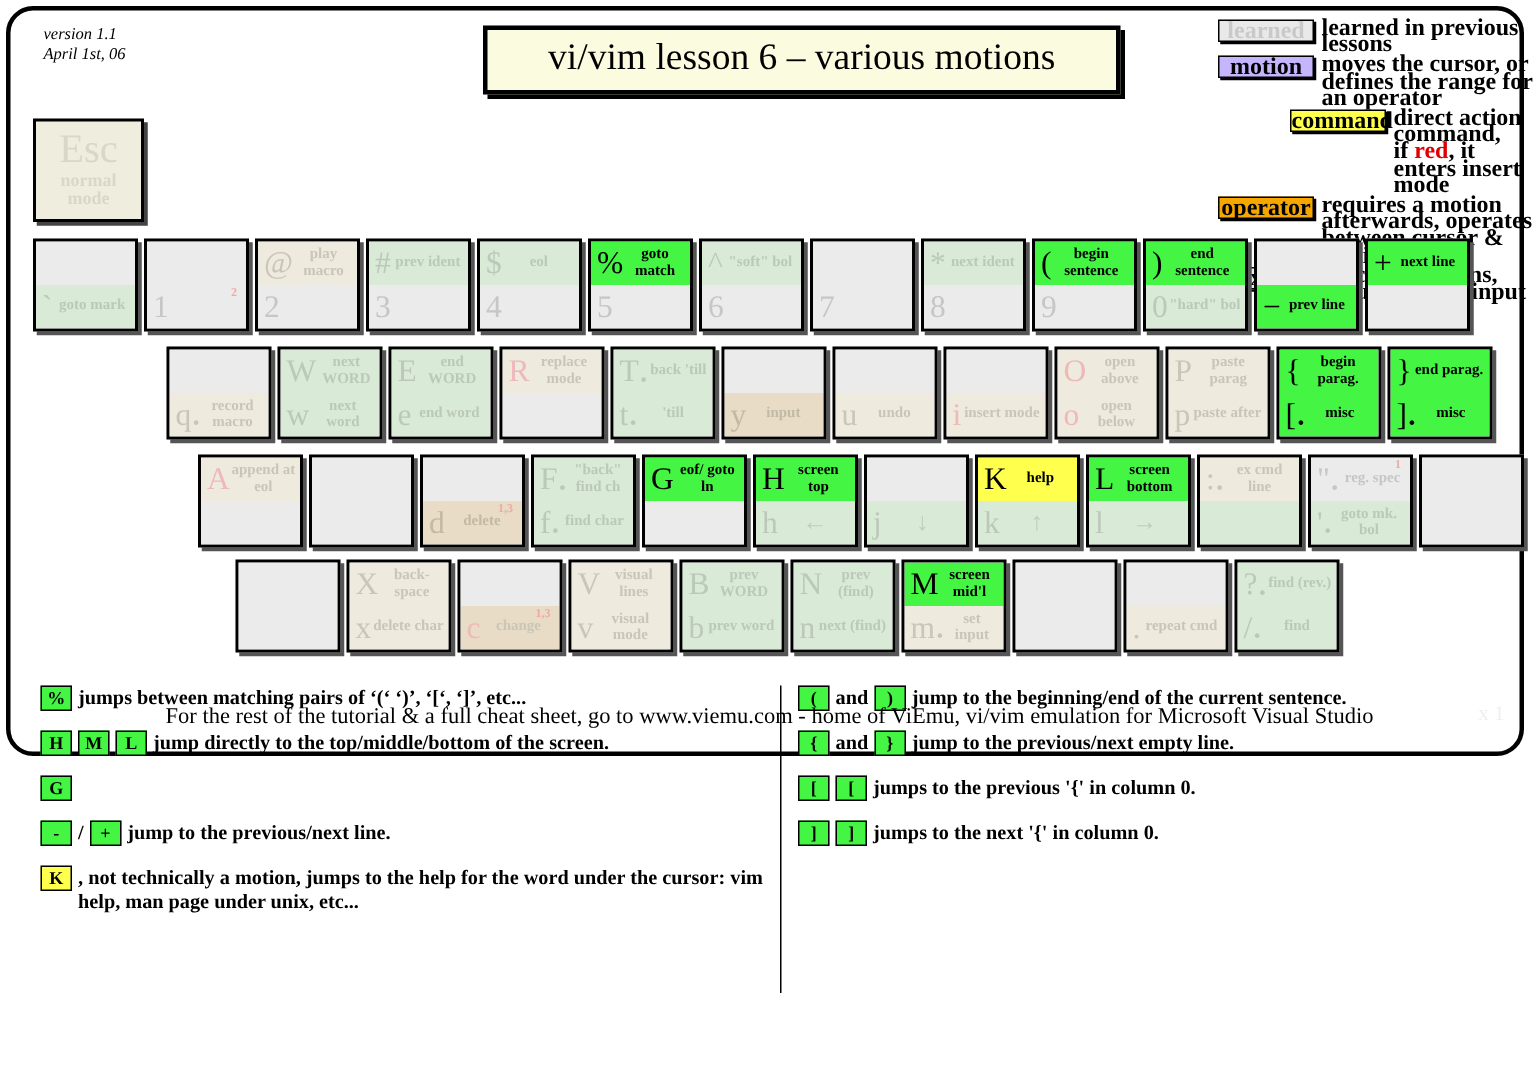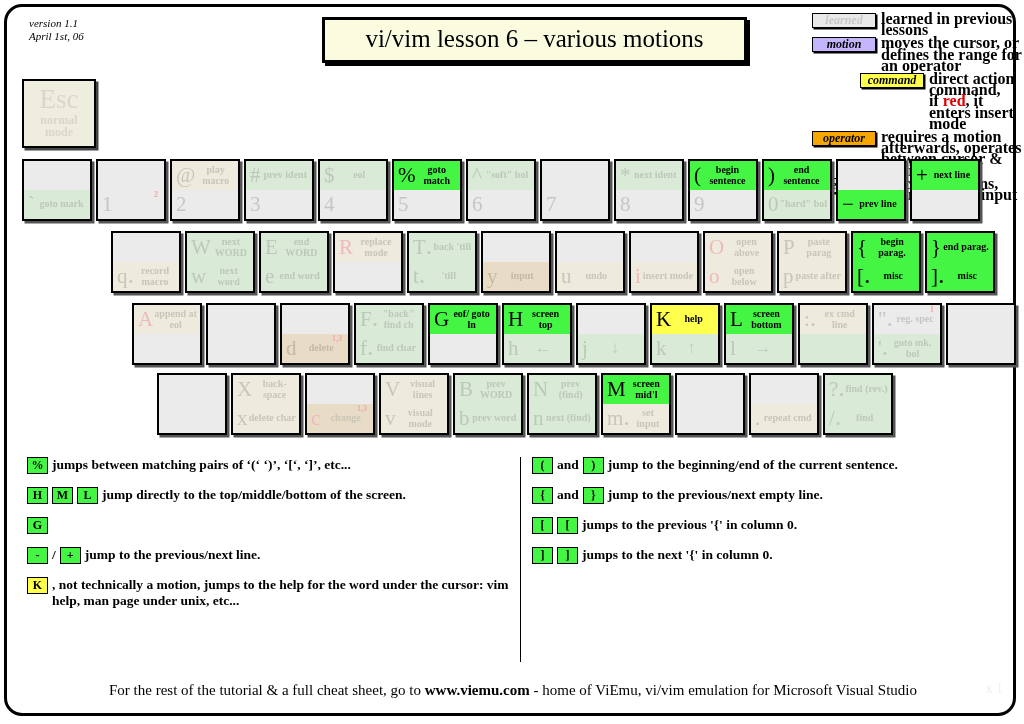--- a/index.html
+++ b/index.html
@@ -4,21 +4,21 @@
 <style>
   html,body{margin:0;padding:0;}
   body{
     width:1024px;height:724px;
     background:#ffffff;
     font-family:"Liberation Serif", serif;
     overflow:hidden;
   }
   #sheet{
     position:absolute;left:4px;top:4px;
-    width:1012px;height:712px;
+    width:1012px;height:500px;
     border:3px solid #000;
     border-radius:18px;
     box-sizing:border-box;
     background:#fff;
   }
   
   #version{
     position:absolute;left:22px;top:10px;
     font-style:italic;font-size:11px;line-height:12.5px;
     color:#000;
@@ -32,26 +32,25 @@
     font-size:25px;
     box-shadow:3px 3px 0 #000;
     box-sizing:border-box;
   }
   
   #legend{position:absolute;left:805px;top:6px;width:215px;}
   .lgrow{display:flex;align-items:flex-start;margin-bottom:2px;}
   .lgchip{
     width:62px;min-height:13px;
     border:1.5px solid #000;
-    font-size:12px;font-weight:bold;
+    font-size:16px;font-weight:bold;
     text-align:center;line-height:13px;
     margin-right:5px;flex:0 0 auto;
     box-shadow:1.5px 1.5px 0 #000;
     font-family:"Liberation Serif",serif;
-    font-style:italic;
   }
   .lgtxt{font-size:16px;font-weight:bold;line-height:11.2px;}
   .c-learned{background:#e9e9e9;color:#c9c9c9;}
   .c-motion{background:#c4b5fd;color:#000;}
   .c-command{background:#ffff4d;color:#000;margin-left:48px;}
   .c-operator{background:#f5a700;color:#000;}
   .c-extra{background:#ededed;color:#000;}
   .red{color:#e00000;}
 
   
@@ -128,21 +127,21 @@
   }
   .e-motion{background:#44f544;color:#000;}
   .e-command{background:#ffff4d;color:#000;}
   .extext{padding-top:0px;}
 
   
   #footer{
     position:absolute;left:0;bottom:14px;width:1012px;
     text-align:center;font-size:15px;
   }
-  #footer b{font-weight:bold;}
+  #footer b{font-weight:normal;}
   #watermark{
     position:absolute;right:10px;bottom:16px;
     font-size:14px;color:#efefef;white-space:nowrap;
   }
 </style>
 </head>
 <body>
 
 <div id="sheet">
 

